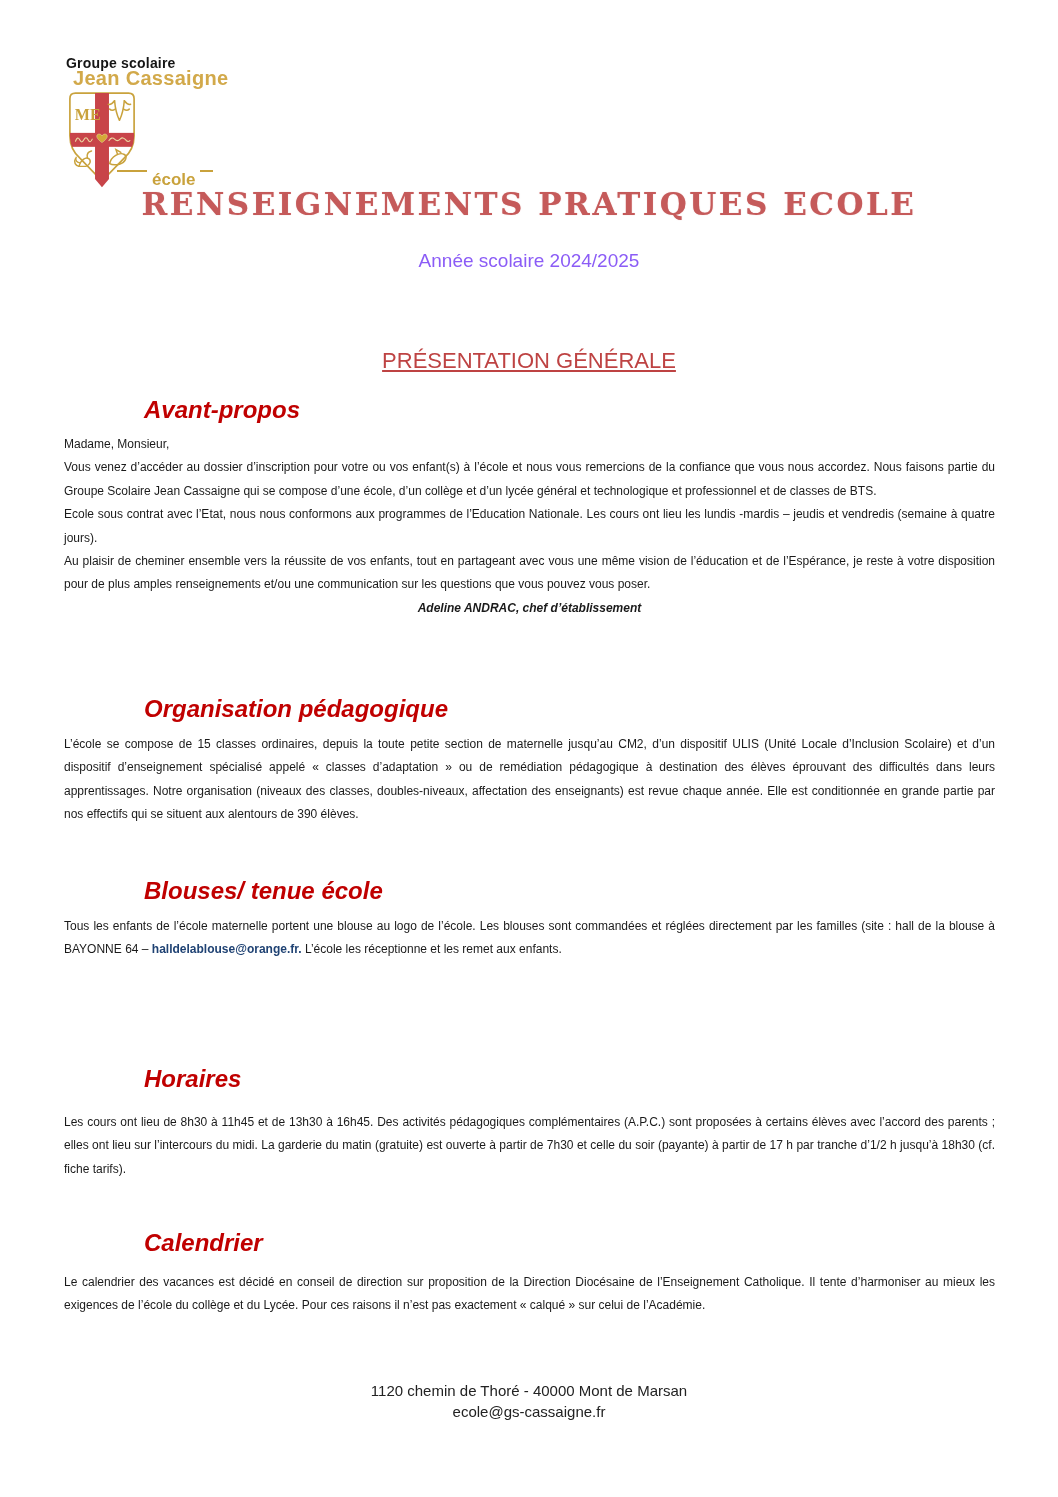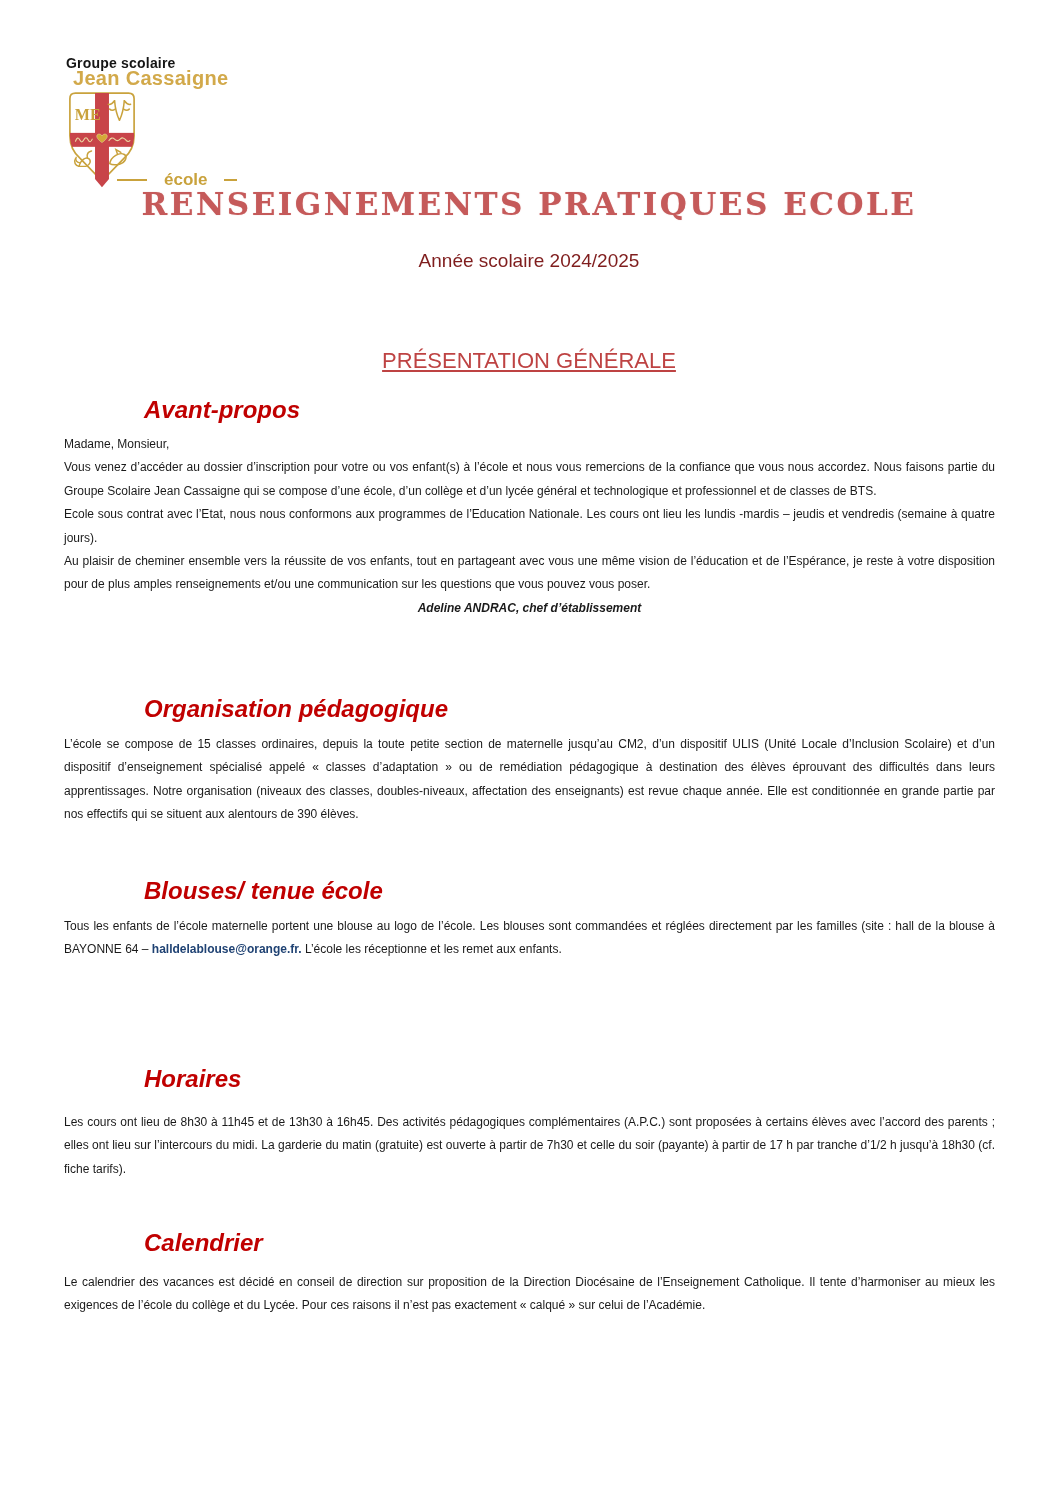--- a/index.html
+++ b/index.html
@@ -7,35 +7,35 @@
     position:relative; width:1058px; height:1497px; margin:0 auto;
     background:#ffffff; overflow:hidden;
     font-family:"Liberation Sans", sans-serif; color:#1a1a1a;
   }
 
   
   .logo-text { position:absolute; left:66px; top:56px; line-height:1; }
   .logo-group { font-size:14px; font-weight:bold; color:#151515; letter-spacing:.2px; }
   .logo-name  { font-size:20px; font-weight:bold; color:#D2A94A; margin:-2px 0 0 7px; letter-spacing:.3px; }
   .crest { position:absolute; left:67px; top:91px; }
-  .ecole-row { position:absolute; left:117px; top:170px; display:flex; align-items:center; gap:17px; }
+  .ecole-row { position:absolute; left:117px; top:170px; display:flex; gap:5px; }
   .ecole-line-l { width:30px; height:2px; background:#C9A23C; }
   .ecole-line-r { width:13px; height:2px; background:#C9A23C; }
   .ecole-label { font-size:17px; font-weight:bold; color:#C9A23C; }
 
   
   .doc-title {
     position:absolute; top:186px; left:0; width:100%; text-align:center;
     font-family:"DejaVu Serif", serif; font-weight:bold; font-size:31px;
     letter-spacing:2.5px; color:#C55A5A; white-space:nowrap;
     text-shadow:0 0 1px rgba(214,120,120,.55);
   }
   .doc-subtitle {
     position:absolute; top:250px; left:0; width:100%; text-align:center;
-    font-size:19px; color:#7f1d1d;
+    font-size:19px; color:#8b5cf6;
   }
   .main-heading {
     position:absolute; top:348px; left:0; width:100%; text-align:center;
     font-size:22px; font-weight:normal; text-decoration:underline; color:#BE4343;
   }
 
   
   .section-heading {
     position:absolute; left:144px;
     font-size:24px; font-weight:bold; font-style:italic;
@@ -150,14 +150,18 @@
   <div class="section-heading h-horaires">Horaires</div>
   <div class="body-block b-horaires">
     <p>Les cours ont lieu de 8h30 à 11h45 et de 13h30 à 16h45. Des activités pédagogiques complémentaires (A.P.C.) sont proposées à certains élèves avec l’accord des parents ; elles ont lieu sur l’intercours du midi. La garderie du matin (gratuite) est ouverte à partir de 7h30 et celle du soir (payante) à partir de 17 h par tranche d’1/2 h jusqu’à 18h30 (cf. fiche tarifs).</p>
   </div>
 
   <div class="section-heading h-cal">Calendrier</div>
   <div class="body-block b-cal">
     <p>Le calendrier des vacances est décidé en conseil de direction sur proposition de la Direction Diocésaine de l’Enseignement Catholique. Il tente d’harmoniser au mieux les exigences de l’école du collège et du Lycée. Pour ces raisons il n’est pas exactement « calqué » sur celui de l’Académie.</p>
   </div>
 
+  <div class="footer">
+    <div>1120 chemin de Thoré - 40000 Mont de Marsan</div>
+    <div>ecole@gs-cassaigne.fr</div>
+  </div>
 
 </div>
 
 </body></html>

